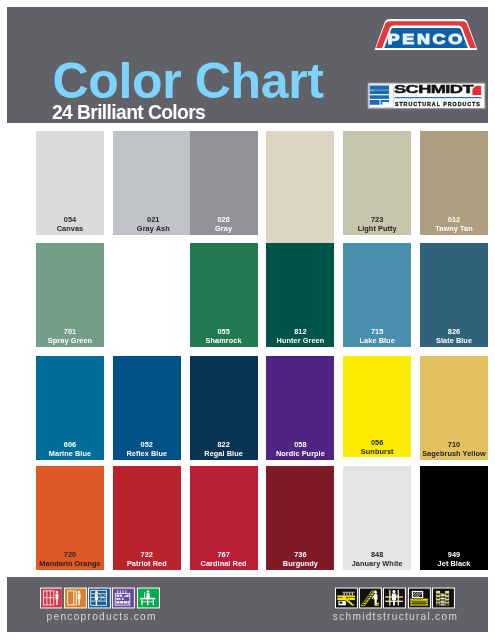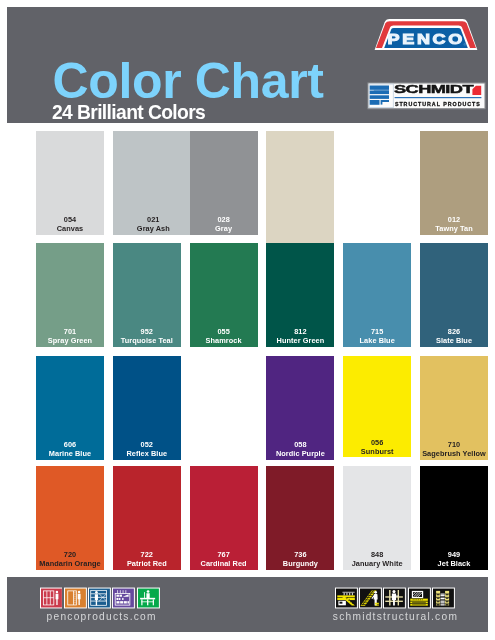--- a/index.html
+++ b/index.html
@@ -93,38 +93,38 @@
           <div>028</div>
           <div>Gray</div>
         </div>
       </div>
       <div class="swatch" style="left: 230.4px; top: 0px; height: 130px; background: rgb(220, 213, 194);">
         <div class="slabel" style="color: rgb(35, 31, 32);">
           <div>073</div>
           <div>Champagne</div>
         </div>
       </div>
+      <div class="swatch" style="left: 307.2px; top: 0px; height: 103.5px; background: rgb(196, 197, 171);">
+        <div class="slabel" style="color: rgb(35, 31, 32);">
+          <div>723</div>
+          <div>Light Putty</div>
+        </div>
+      </div>
       <div class="swatch" style="left: 384px; top: 0px; height: 103.5px; background: rgb(174, 158, 127);">
         <div class="slabel" style="color: rgb(255, 255, 255);">
           <div>012</div>
           <div>Tawny Tan</div>
         </div>
       </div>
       <div class="swatch" style="left: 0px; top: 112px; height: 103.5px; background: rgb(117, 158, 136);">
         <div class="slabel" style="color: rgb(255, 255, 255);">
           <div>701</div>
           <div>Spray Green</div>
         </div>
       </div>
-      <div class="swatch" style="left: 76.8px; top: 112px; height: 103.5px; background: rgb(74, 136, 130);">
-        <div class="slabel" style="color: rgb(255, 255, 255);">
-          <div>952</div>
-          <div>Turquoise Teal</div>
-        </div>
-      </div>
       <div class="swatch" style="left: 153.6px; top: 112px; height: 103.5px; background: rgb(35, 122, 82);">
         <div class="slabel" style="color: rgb(255, 255, 255);">
           <div>055</div>
           <div>Shamrock</div>
         </div>
       </div>
       <div class="swatch" style="left: 230.4px; top: 112px; height: 103.5px; background: rgb(0, 85, 73);">
         <div class="slabel" style="color: rgb(255, 255, 255);">
           <div>812</div>
           <div>Hunter Green</div>
@@ -145,20 +145,26 @@
       <div class="swatch" style="left: 0px; top: 225.3px; height: 103.5px; background: rgb(0, 108, 153);">
         <div class="slabel" style="color: rgb(255, 255, 255);">
           <div>606</div>
           <div>Marine Blue</div>
         </div>
       </div>
       <div class="swatch" style="left: 76.8px; top: 225.3px; height: 103.5px; background: rgb(0, 81, 135);">
         <div class="slabel" style="color: rgb(255, 255, 255);">
           <div>052</div>
           <div>Reflex Blue</div>
+        </div>
+      </div>
+      <div class="swatch" style="left: 153.6px; top: 225.3px; height: 103.5px; background: rgb(9, 51, 82);">
+        <div class="slabel" style="color: rgb(255, 255, 255);">
+          <div>822</div>
+          <div>Regal Blue</div>
         </div>
       </div>
       <div class="swatch" style="left: 230.4px; top: 225.3px; height: 103.5px; background: rgb(80, 37, 129);">
         <div class="slabel" style="color: rgb(255, 255, 255);">
           <div>058</div>
           <div>Nordic Purple</div>
         </div>
       </div>
       <div class="swatch" style="left: 307.2px; top: 225.3px; height: 101px; background: rgb(252, 236, 0);">
         <div class="slabel" style="color: rgb(35, 31, 32);">

